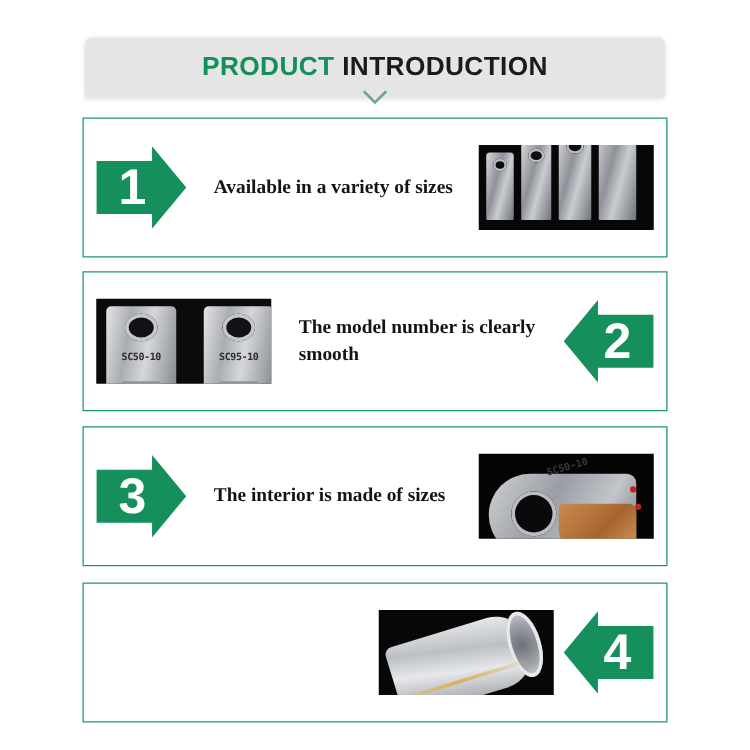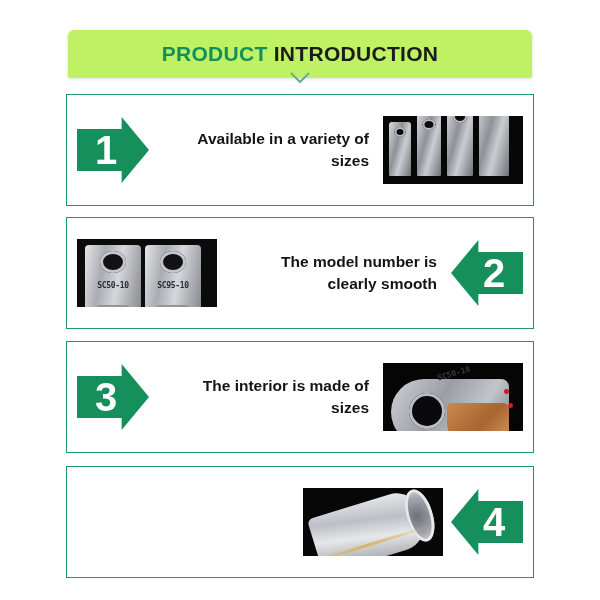--- a/index.html
+++ b/index.html
@@ -14,21 +14,21 @@
     width: 600px; height: 600px;
     background: #ffffff;
     overflow: hidden;
   }
 
   
   .header {
     position: absolute;
     left: 68px; top: 30px;
     width: 464px; height: 48px;
-    background: #bef264;
+    background: #e5e5e5;
     border-radius: 6px 6px 2px 2px;
     box-shadow: 0 1px 4px rgba(0,0,0,0.13);
     display: flex;
     align-items: center;
     justify-content: center;
   }
   .header-title {
     font-size: 21px;
     font-weight: bold;
     letter-spacing: 0.3px;
@@ -102,21 +102,21 @@
   .arrow-num.right { left: 14px; }
 
   .card-text {
     flex: 1 1 auto;
     font-size: 15.5px;
     font-weight: bold;
     color: #141414;
     line-height: 1.45;
     padding: 0 6px;
   }
-  .card-text.left   { text-align: right; padding-left: 14px; }
+  .card-text.left   { text-align: left; padding-left: 14px; font-family: Liberation Serif, serif; }
 
   
   .photo {
     position: relative;
     flex: 0 0 140px;
     width: 140px;
     height: 68px;
     background: #0a0a0a;
     overflow: hidden;
   }
@@ -288,21 +288,21 @@
         <div class="arrow-shape flip"></div>
         <div class="arrow-num right">2</div>
       </div>
       <div class="card-text left">The model number is clearly smooth</div>
       <div class="photo p2">
         <div class="barrel" style="left:8px;">
           <div class="hole"></div>
           <div class="code">SC50-10</div>
           <div class="slot"></div>
         </div>
-        <div class="barrel" style="left:68px;text-decoration:underline;">
+        <div class="barrel" style="left:86px;text-decoration:underline;">
           <div class="hole"></div>
           <div class="code">SC95-10</div>
           <div class="slot"></div>
         </div>
       </div>
     </div>
   </div>
 
   <div class="card" id="card-3">
     <div class="card-inner">

